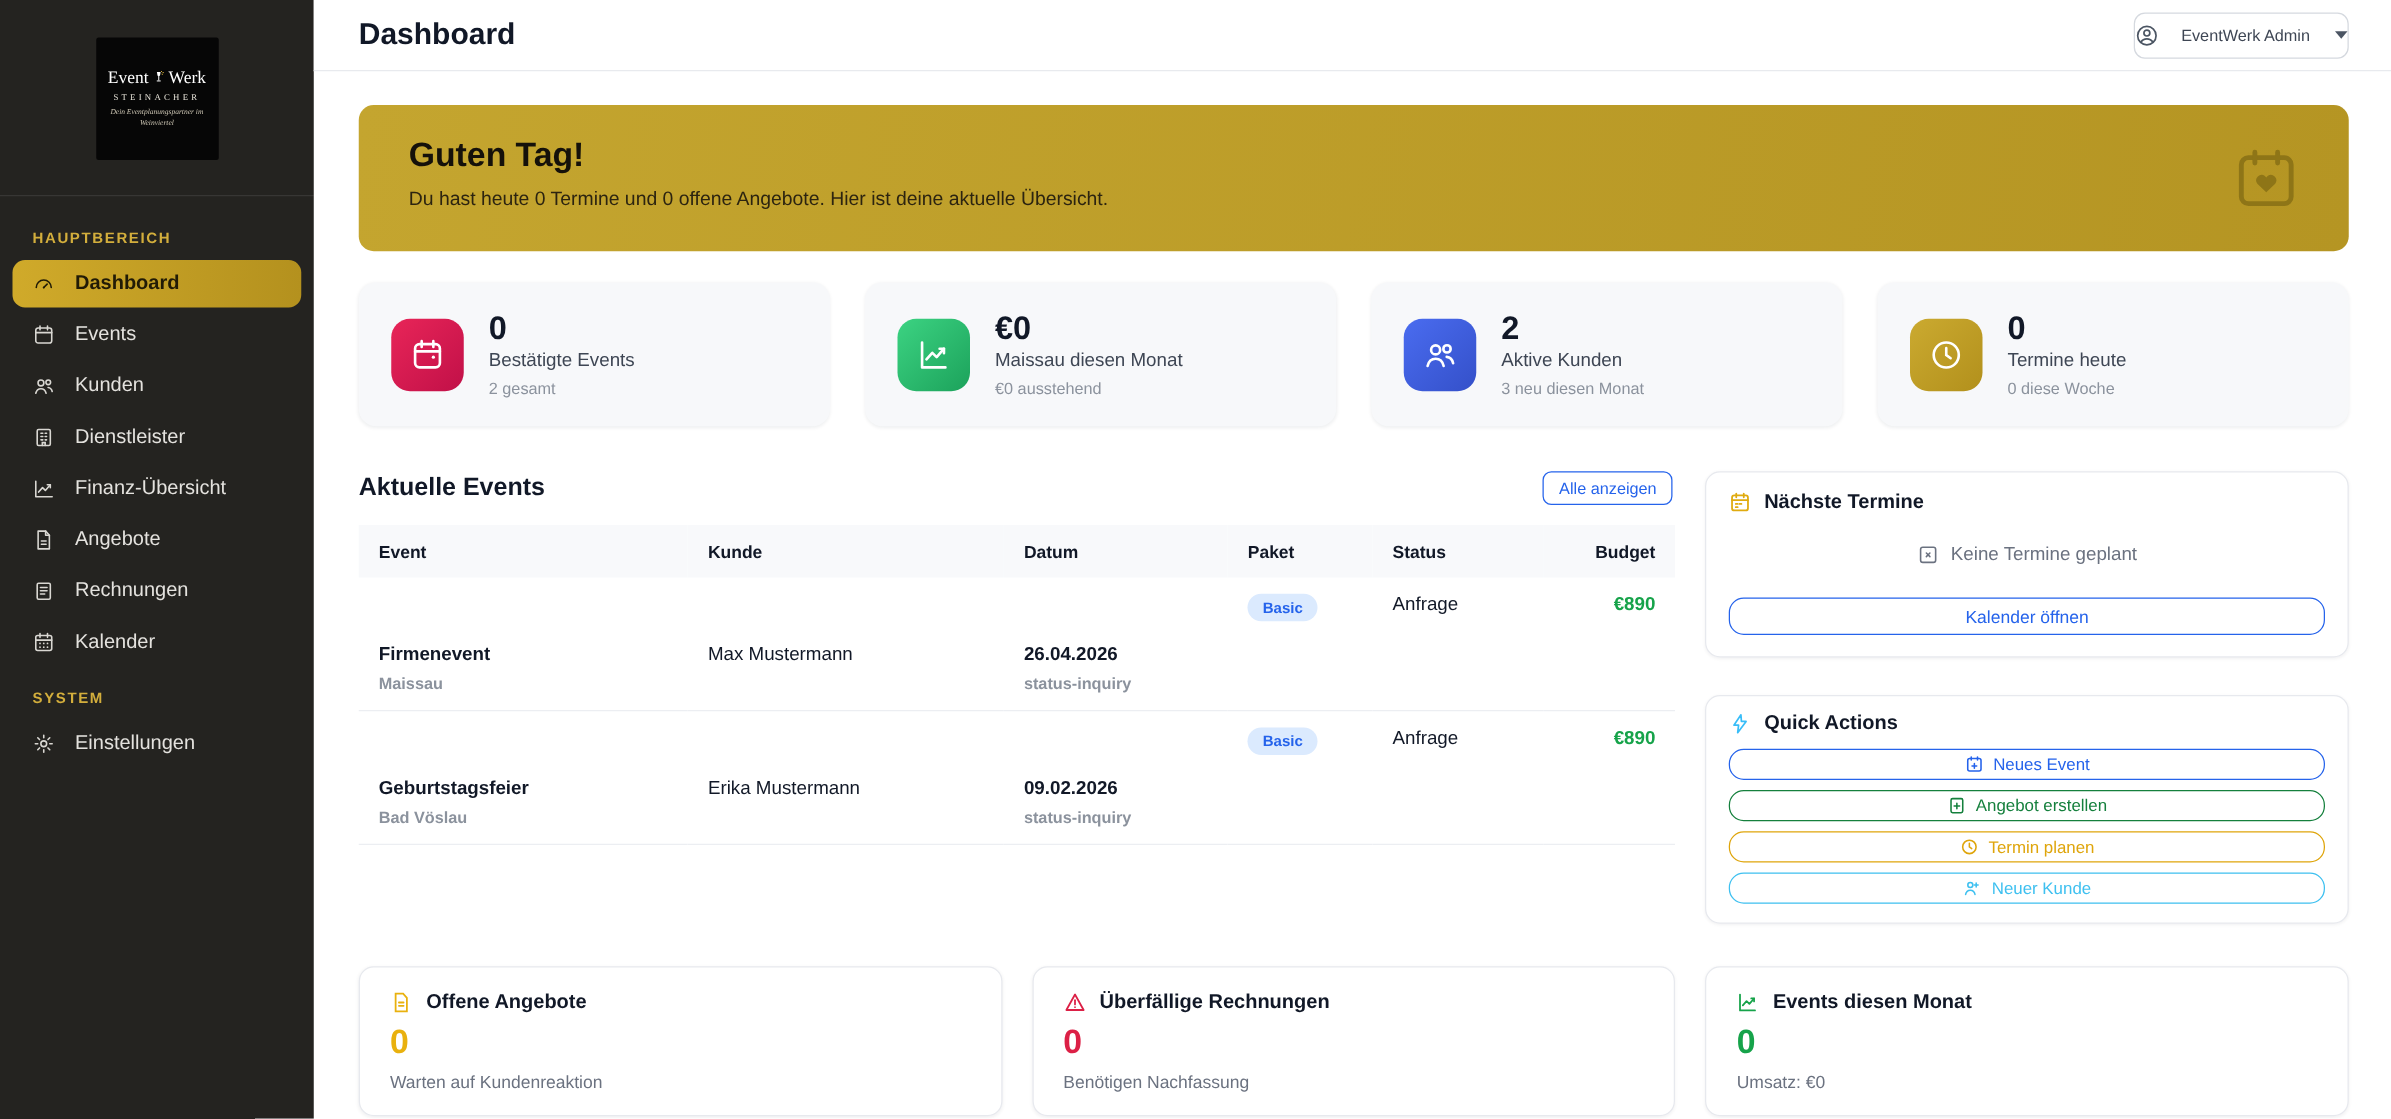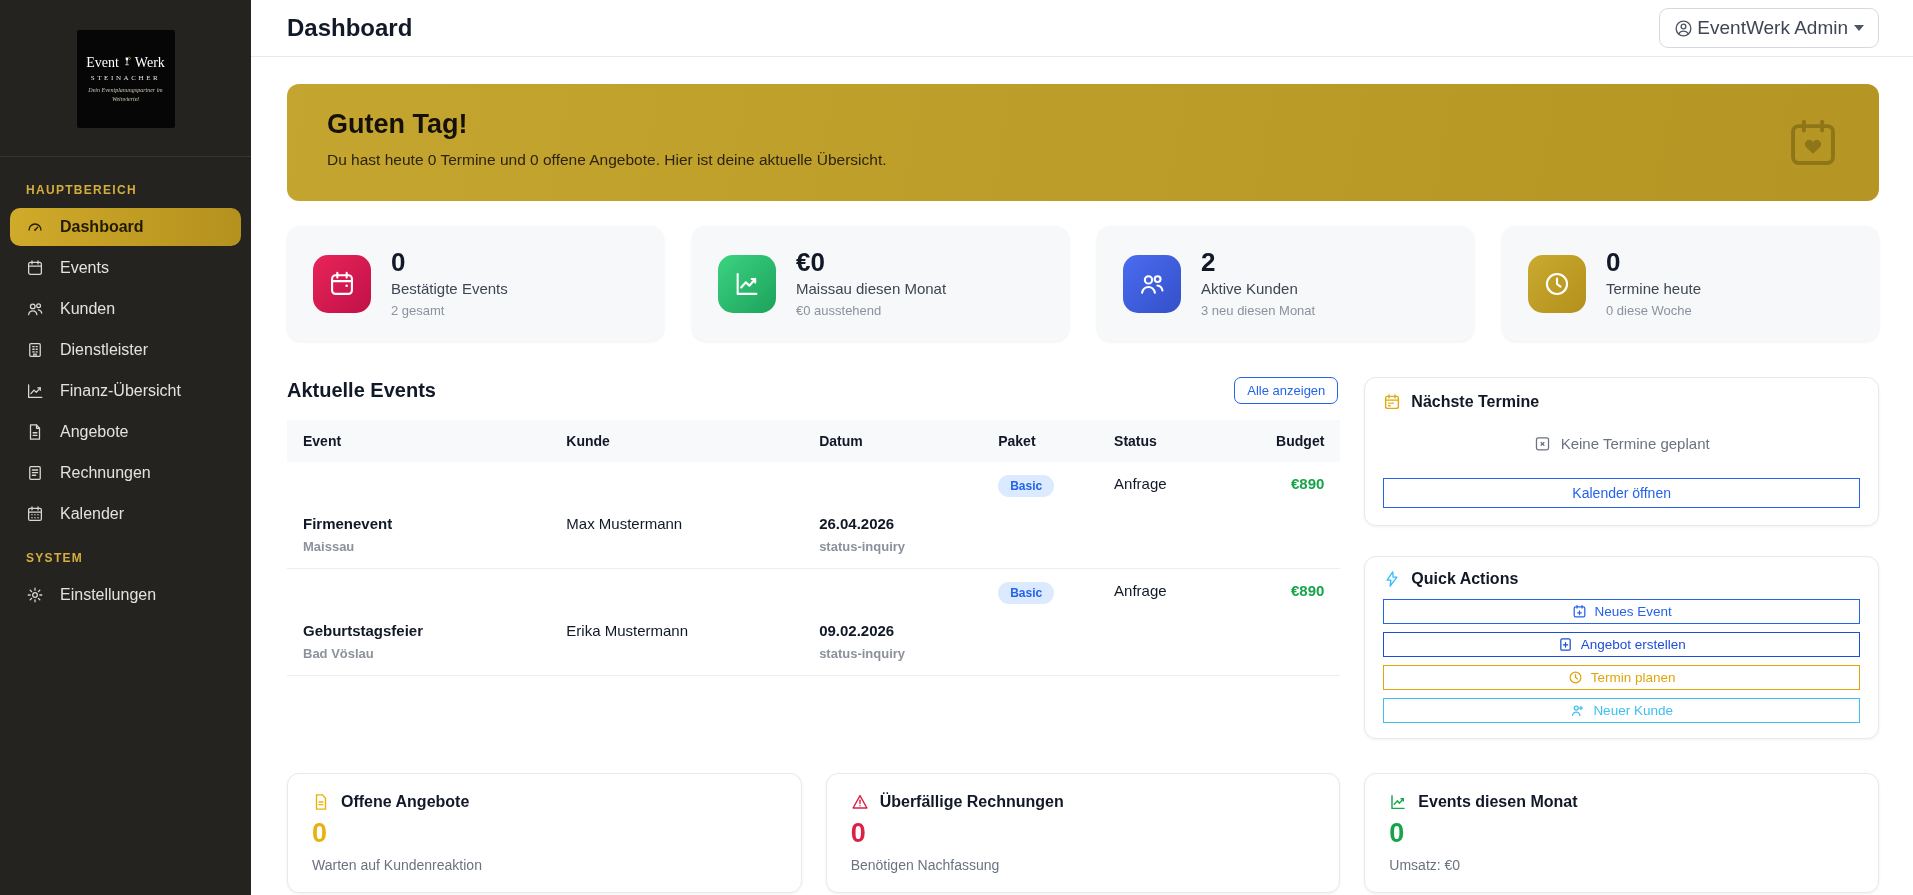--- a/index.html
+++ b/index.html
@@ -20,21 +20,21 @@
   .nav-item { display:flex; align-items:center; gap:16px; padding:10px 16px; margin:3px 0; border-radius:10px; font-size:16px; color:#e4e2de; cursor:pointer; }
   .nav-item .nicon { width:18px; height:18px; flex-shrink:0; color:#d9d7d2; display:flex; }
   .nav-item.active { background:linear-gradient(90deg,#d0aa2a,#b4911e); color:#211b06; font-weight:bold; }
   .nav-item.active .nicon { color:#211b06; }
   .nicon svg, .icon svg { width:100%; height:100%; }
 
   
   .main { flex:1; display:flex; flex-direction:column; height:100%; }
   .topbar { height:57px; flex-shrink:0; background:#fff; border-bottom:1px solid #e8eaee; display:flex; align-items:center; justify-content:space-between; padding:0 34px 0 36px; }
   .page-title { font-size:24px; font-weight:bold; }
-  .user-btn { display:flex; align-items:center; gap:4px; border:1px solid #d5d9df; border-radius:9px; padding:8px 14px; font-size:19px; color:#3e4654; background:#fff; cursor:pointer; }
+  .user-btn { display:flex; align-items:center; gap:18px; border:1px solid #d5d9df; border-radius:9px; padding:8px 0; font-size:13px; color:#3e4654; background:#fff; cursor:pointer; }
   .user-btn .icon { width:19px; height:19px; color:#4b5563; }
   .caret-down { width:0; height:0; border-left:5px solid transparent; border-right:5px solid transparent; border-top:6px solid #4b5563; margin-left:2px; }
 
   .content { flex:1; padding:27px 34px 0 36px; overflow:hidden; }
 
   
   .banner { height:117px; border-radius:12px; background:linear-gradient(100deg,#c4a52f 0%,#b59523 100%); position:relative; padding:25px 40px; margin-bottom:25px; }
   .banner-title { font-size:27px; font-weight:bold; color:#15110a; }
   .banner-sub { font-size:15.5px; color:#2c2410; margin-top:11px; }
   .banner-icon { position:absolute; right:40px; top:50%; transform:translateY(-50%); width:52px; height:52px; color:#8e7517; }
@@ -73,21 +73,21 @@
   .right-col { display:flex; flex-direction:column; gap:30px; }
   .panel { background:#fff; border:1px solid #e7e9ee; border-radius:12px; box-shadow:0 1px 3px rgba(16,24,40,0.06); }
   .panel-termine { padding:15px 18px 17px; }
   .panel-qa { padding:13px 18px 15px; }
   .panel-head { display:flex; align-items:center; gap:10px; font-size:16px; font-weight:bold; }
   .panel-head .icon { width:18px; height:18px; flex-shrink:0; }
   .gold-ic { color:#e0ab10; }
   .cyan-ic { color:#38bdf8; }
   .empty-state { display:flex; align-items:center; justify-content:center; gap:10px; color:#6b7280; font-size:15px; padding:24px 0 26px; }
   .empty-state .icon { width:17px; height:17px; color:#6b7280; }
-  .btn-block { display:flex; justify-content:center; gap:8px; width:100%; border:1.5px solid; border-radius:0; padding:6px 0; font-size:14px; background:#fff; cursor:pointer; font-family:inherit; }
+  .btn-block { display:flex; justify-content:center; gap:8px; width:100%; border:1.5px solid; border-radius:12px; padding:6px 0; font-size:14px; background:#fff; cursor:pointer; font-family:inherit; }
   .btn-block .icon { width:15px; height:15px; }
   .qa-list { display:flex; flex-direction:column; gap:8px; margin-top:11px; }
   .qa-list .btn-block { padding:4px 0; font-size:13.5px; }
 
   
   .bottom { display:grid; grid-template-columns:repeat(3,1fr); gap:24px; }
   .sum-card { padding:19px 24px; }
   .sum-head { display:flex; align-items:center; gap:11px; font-size:16px; font-weight:bold; }
   .sum-head .icon { width:18px; height:18px; flex-shrink:0; }
   .sum-value { font-size:27px; font-weight:bold; margin:9px 0 10px; line-height:1; }
@@ -395,21 +395,21 @@
           </div>
           <div class="qa-list">
             <button class="btn-block" style="color: rgb(37, 99, 235);">
               <span class="icon"><svg viewBox="0 0 24 24" fill="none" stroke="currentColor" stroke-width="2" stroke-linecap="round">
                     <rect x="3.5" y="4.5" width="17" height="16" rx="2.5"></rect>
                     <path d="M8 2.5v4M16 2.5v4"></path>
                     <path d="M12 11v6M9 14h6"></path>
                   </svg></span>
               <span>Neues Event</span>
             </button>
-            <button class="btn-block" style="color: #1d4ed8;">
+            <button class="btn-block" style="color: #15803d;">
               <span class="icon"><svg viewBox="0 0 24 24" fill="none" stroke="currentColor" stroke-width="2" stroke-linecap="round">
                     <rect x="4.5" y="3" width="15" height="18" rx="2"></rect>
                     <path d="M12 9v7M8.5 12.5h7"></path>
                   </svg></span>
               <span>Angebot erstellen</span>
             </button>
             <button class="btn-block" style="color: rgb(223, 165, 11);">
               <span class="icon"><svg viewBox="0 0 24 24" fill="none" stroke="currentColor" stroke-width="2" stroke-linecap="round">
                     <circle cx="12" cy="12" r="8.6"></circle>
                     <path d="M12 7.3V12l3 2.2"></path>

